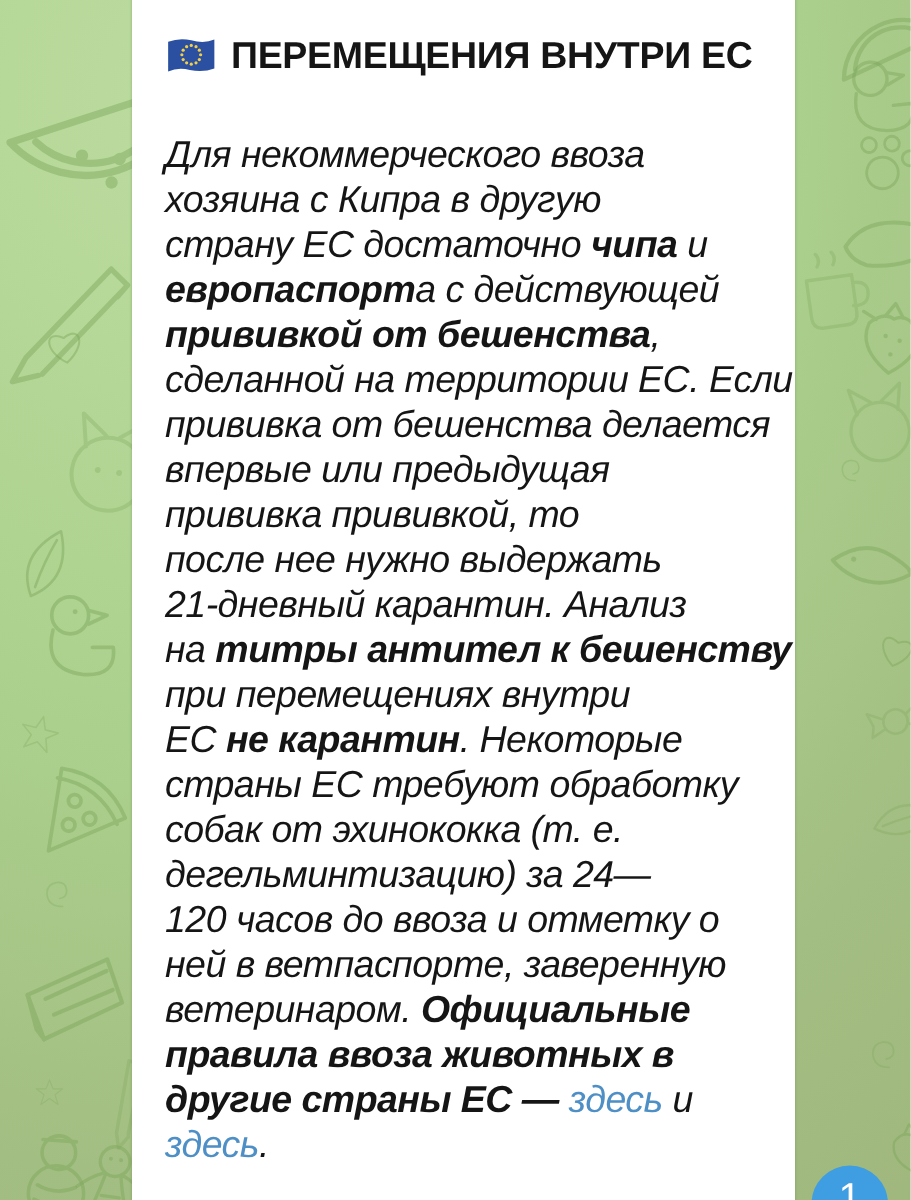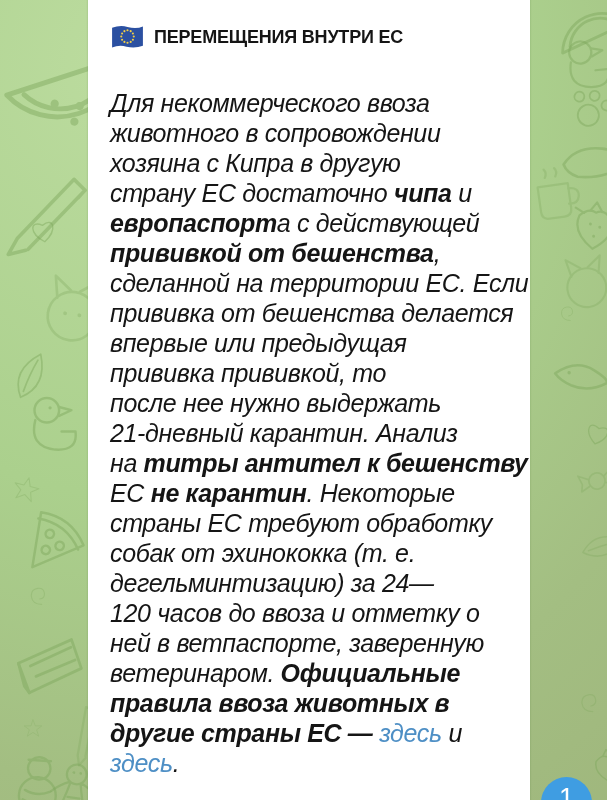--- a/index.html
+++ b/index.html
@@ -19,21 +19,21 @@
   .doodle path,.doodle circle,.doodle ellipse{fill:none;stroke:currentColor;stroke-width:3;stroke-linecap:round;stroke-linejoin:round;}
   .doodle .dot{fill:currentColor;stroke:none;}
 
   .bubble{
     position:absolute;z-index:2;left:88px;top:-26px;width:442px;height:852px;
     background:var(--bubble);border-radius:18px;
     box-shadow:0 1px 2px rgba(62,98,48,.35);
     padding:48px 16px 0 22px;box-sizing:border-box;
     color:var(--text);
   }
-  .title{display:flex;align-items:center;gap:9px;font-size:18px;font-weight:700;line-height:30px;letter-spacing:-0.2px;white-space:nowrap;}
+  .title{display:flex;align-items:center;gap:9px;font-size:25px;font-weight:700;line-height:30px;letter-spacing:-0.2px;white-space:nowrap;}
   .flag{flex:0 0 auto;width:35px;height:26px;}
   .body{margin-top:36px;font-size:25px;line-height:30px;letter-spacing:-0.35px;}
   .line{white-space:nowrap;font-style:italic;}
   .run-n{font-weight:400;}
   .run-b{font-weight:700;}
   .run-l{font-weight:400;color:var(--link);cursor:pointer;margin-top:29px;}
 
   .badge{
     position:absolute;z-index:3;left:541px;top:777px;width:51px;height:51px;
     border-radius:50%;background:var(--badge);
@@ -248,32 +248,32 @@
           <circle cx="14.8" cy="7.4" r="1.1"></circle>
         <circle cx="18" cy="6.5" r="1.1"></circle>
           <circle cx="21.3" cy="7.4" r="1.1"></circle>
           <circle cx="23.6" cy="9.8" r="1.1"></circle>
       </g>
     </svg>
     <span>ПЕРЕМЕЩЕНИЯ ВНУТРИ ЕС</span>
   </div>
   <div class="body">
       <div class="line"><span class="run-n">Для некоммерческого ввоза</span></div>
-      <div class="line"><span class="run-n">животного в сопровождении</span></div>
       <div class="line"><span class="run-n">хозяина с Кипра в другую</span></div>
       <div class="line"><span class="run-n">страну ЕС достаточно </span><span class="run-b">чипа</span><span class="run-n"> и</span></div>
       <div class="line"><span class="run-b">европаспорт</span><span class="run-n">а с действующей</span></div>
       <div class="line"><span class="run-b">прививкой от бешенства</span><span class="run-n">,</span></div>
       <div class="line"><span class="run-n">сделанной на территории ЕС. Если</span></div>
       <div class="line"><span class="run-n">прививка от бешенства делается</span></div>
       <div class="line"><span class="run-n">впервые или предыдущая</span></div>
       <div class="line"><span class="run-n">прививка прививкой, то</span></div>
       <div class="line"><span class="run-n">после нее нужно выдержать</span></div>
       <div class="line"><span class="run-n">21-дневный карантин. Анализ</span></div>
       <div class="line"><span class="run-n">на </span><span class="run-b">титры антител к бешенству</span></div>
+      <div class="line"><span class="run-n">при перемещениях внутри</span></div>
       <div class="line"><span class="run-n">ЕС </span><span class="run-b">не карантин</span><span class="run-n">. Некоторые</span></div>
       <div class="line"><span class="run-n">страны ЕС требуют обработку</span></div>
       <div class="line"><span class="run-n">собак от эхинококка (т. е.</span></div>
       <div class="line"><span class="run-n">дегельминтизацию) за 24—</span></div>
       <div class="line"><span class="run-n">120 часов до ввоза и отметку о</span></div>
       <div class="line"><span class="run-n">ней в ветпаспорте, заверенную</span></div>
       <div class="line"><span class="run-n">ветеринаром. </span><span class="run-b">Официальные</span></div>
       <div class="line"><span class="run-b">правила ввоза животных в</span></div>
       <div class="line"><span class="run-b">другие страны ЕС — </span><span class="run-l">здесь</span><span class="run-n"> и</span></div>
       <div class="line"><span class="run-l">здесь</span><span class="run-n">.</span></div>

